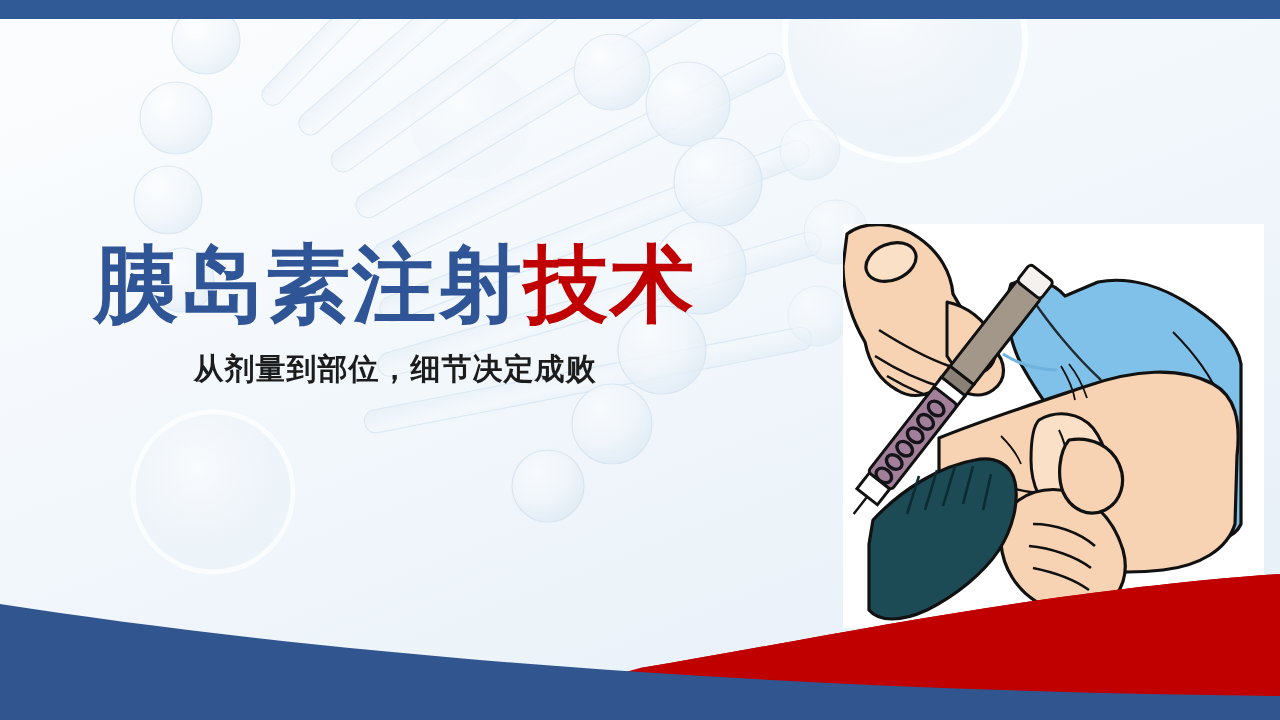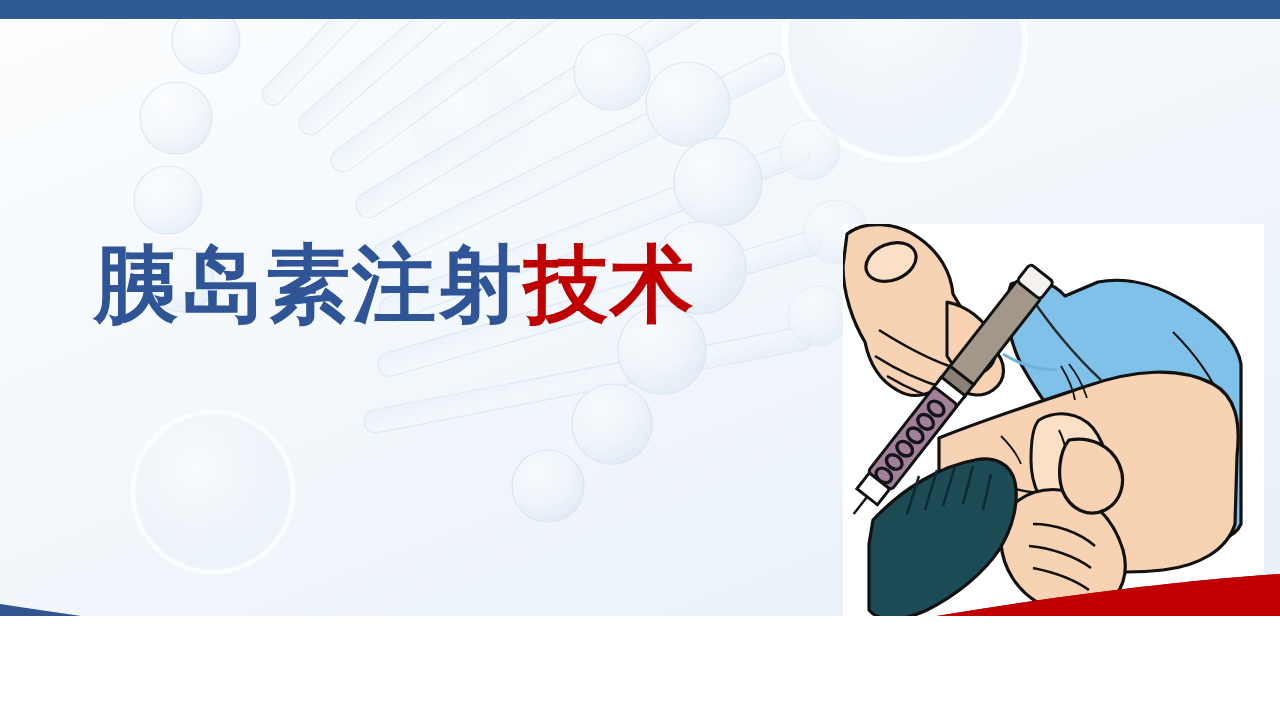--- a/index.html
+++ b/index.html
@@ -7,21 +7,21 @@
     padding: 0;
     background: #ffffff;
   }
   body {
     font-family: "Liberation Sans", sans-serif;
   }
 
   #slide {
     position: relative;
     width: 1280px;
-    height: 616px;
+    height: 720px;
     overflow: hidden;
     background: linear-gradient(160deg, #fbfdfe 0%, #f2f7fb 42%, #eef4fa 72%, #e9f1f9 100%);
   }
 
   
   .top-bar {
     position: absolute;
     left: 0; top: 0;
     width: 1280px;
     height: 19px;
@@ -184,20 +184,21 @@
         <circle cx="836" cy="232" r="32" fill="url(#nodeG)"></circle>
         <circle cx="818" cy="316" r="30" fill="url(#nodeG)"></circle>
       </g>
     </g>
   </svg>
 
   <div class="top-bar"></div>
 
   <div class="title-block">
     <h1 class="main-title"><span class="title-primary">胰岛素注射</span><span class="title-accent">技术</span></h1>
+    <p class="subtitle">从剂量到部位，细节决定成败</p>
   </div>
 
   <div class="photo-panel">
     <svg width="421" height="404" viewBox="0 0 421 404">
       <defs>
         <clipPath id="panelClip">
             <rect x="0" y="0" width="421" height="404"></rect>
           </clipPath>
       </defs>
       <g clip-path="url(#panelClip)">

